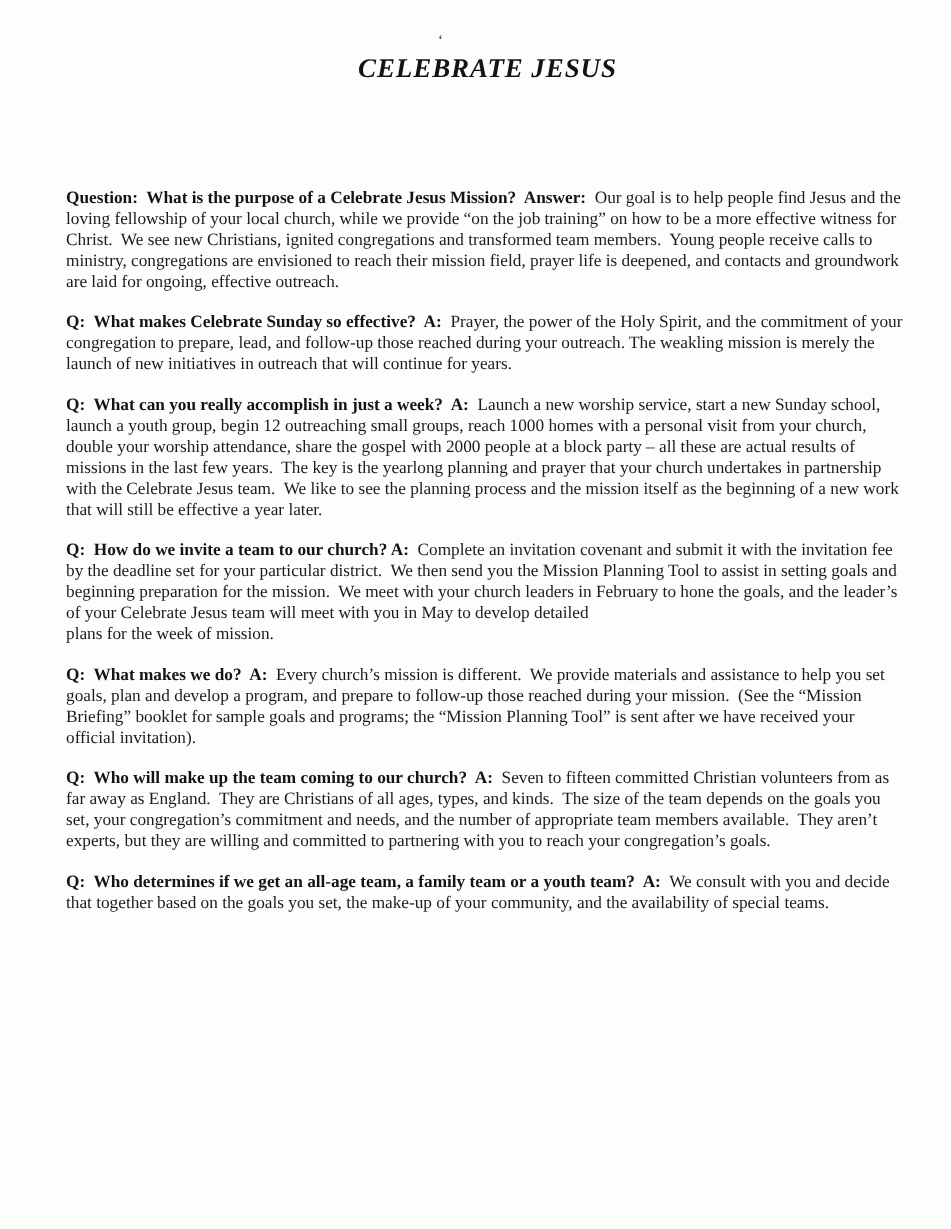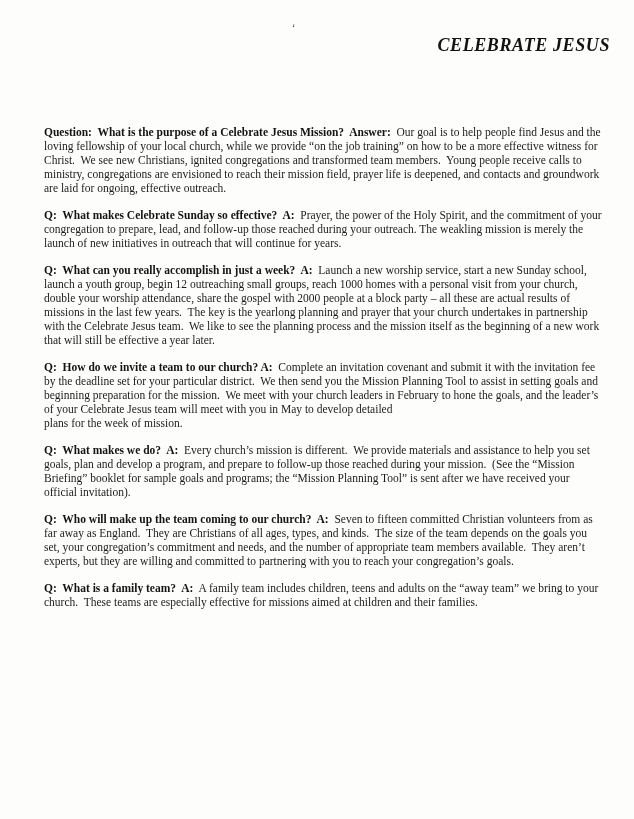--- a/index.html
+++ b/index.html
@@ -18,21 +18,21 @@
   .artifact-mark {
     position: absolute;
     left: 292px; top: 22px;
     font-size: 10px;
     color: #2a2a2a;
   }
   .doc-title {
     position: absolute;
     left: 40px; top: 35px; width: 570px;
     margin: 0;
-    text-align: right;
+    text-align: center;
     font-size: 18px;
     font-style: italic;
     font-weight: bold;
     letter-spacing: 0.6px;
     color: #131313;
   }
   .doc-subtitle {
     position: absolute;
     left: 40px; top: 77px; width: 570px;
     margin: 0;
@@ -66,15 +66,15 @@
   <h1 class="doc-title">CELEBRATE JESUS</h1>
 
   <div class="content">
     <p><b>Question:  What is the purpose of a Celebrate Jesus Mission?  Answer:</b><span>  Our goal is to help people find Jesus and the loving fellowship of your local church, while we provide “on the job training” on how to be a more effective witness for Christ.  We see new Christians, ignited congregations and transformed team members.  Young people receive calls to ministry, congregations are envisioned to reach their mission field, prayer life is deepened, and contacts and groundwork are laid for ongoing, effective outreach.</span></p>
     <p><b>Q:  What makes Celebrate Sunday so effective?  A:</b><span>  Prayer, the power of the Holy Spirit, and the commitment of your congregation to prepare, lead, and follow-up those reached during your outreach. The weakling mission is merely the launch of new initiatives in outreach that will continue for years.</span></p>
     <p><b>Q:  What can you really accomplish in just a week?  A:</b><span>  Launch a new worship service, start a new Sunday school, launch a youth group, begin 12 outreaching small groups, reach 1000 homes with a personal visit from your church, double your worship attendance, share the gospel with 2000 people at a block party – all these are actual results of missions in the last few years.  The key is the yearlong planning and prayer that your church undertakes in partnership with the Celebrate Jesus team.  We like to see the planning process and the mission itself as the beginning of a new work that will still be effective a year later.</span></p>
     <p><b>Q:  How do we invite a team to our church? A:</b><span>  Complete an invitation covenant and submit it with the invitation fee by the deadline set for your particular district.  We then send you the Mission Planning Tool to assist in setting goals and beginning preparation for the mission.  We meet with your church leaders in February to hone the goals, and the leader’s of your Celebrate Jesus team will meet with you in May to develop detailed
 plans for the week of mission.</span></p>
     <p><b>Q:  What makes we do?  A:</b><span>  Every church’s mission is different.  We provide materials and assistance to help you set goals, plan and develop a program, and prepare to follow-up those reached during your mission.  (See the “Mission Briefing” booklet for sample goals and programs; the “Mission Planning Tool” is sent after we have received your official invitation).</span></p>
     <p><b>Q:  Who will make up the team coming to our church?  A:</b><span>  Seven to fifteen committed Christian volunteers from as far away as England.  They are Christians of all ages, types, and kinds.  The size of the team depends on the goals you set, your congregation’s commitment and needs, and the number of appropriate team members available.  They aren’t experts, but they are willing and committed to partnering with you to reach your congregation’s goals.</span></p>
-    <p><b>Q:  What is a family team?  A:</b><span>  A family team includes children, teens and adults on the “away team” we bring to your church.  These teams are especially effective for missions aimed at children and their families.</span></p>
+    <p><b>Q:  Who determines if we get an all-age team, a family team or a youth team?  A:</b><span>  We consult with you and decide that together based on the goals you set, the make-up of your community, and the availability of special teams.</span></p>
   </div>
 </div>
 
 </body></html>

